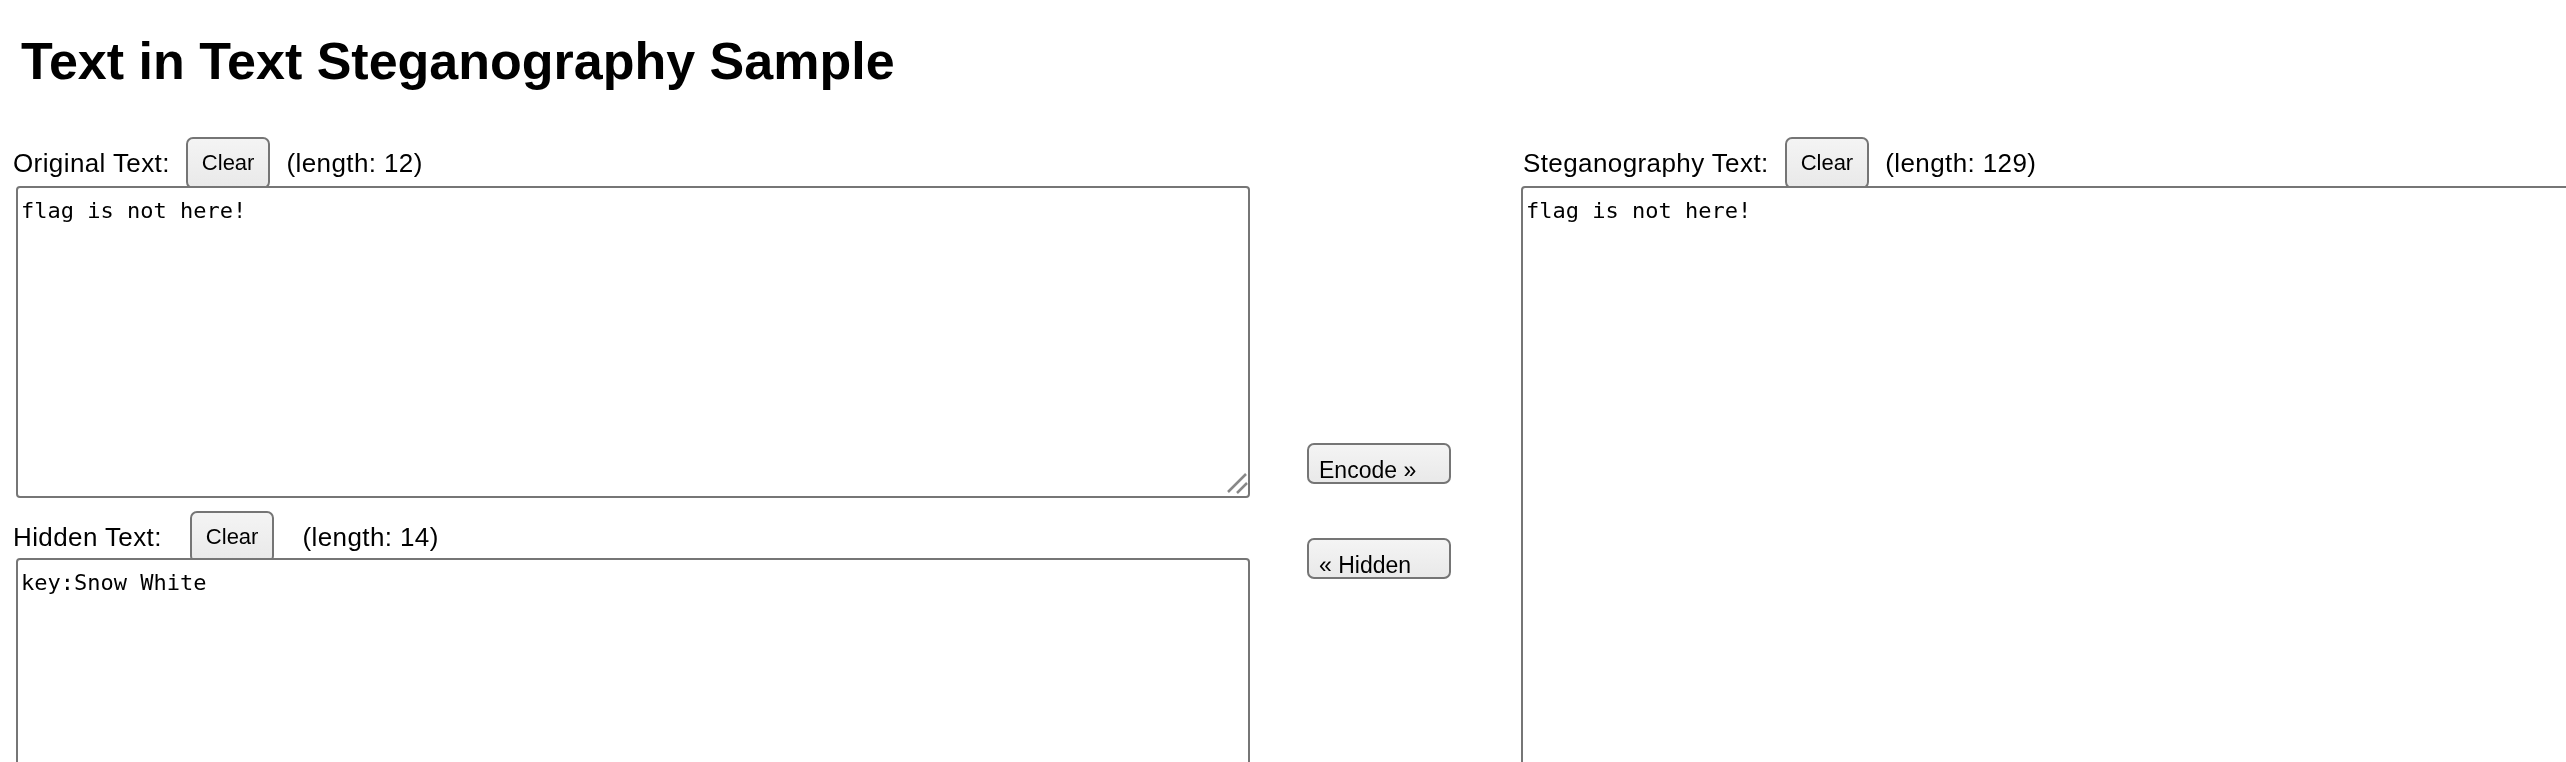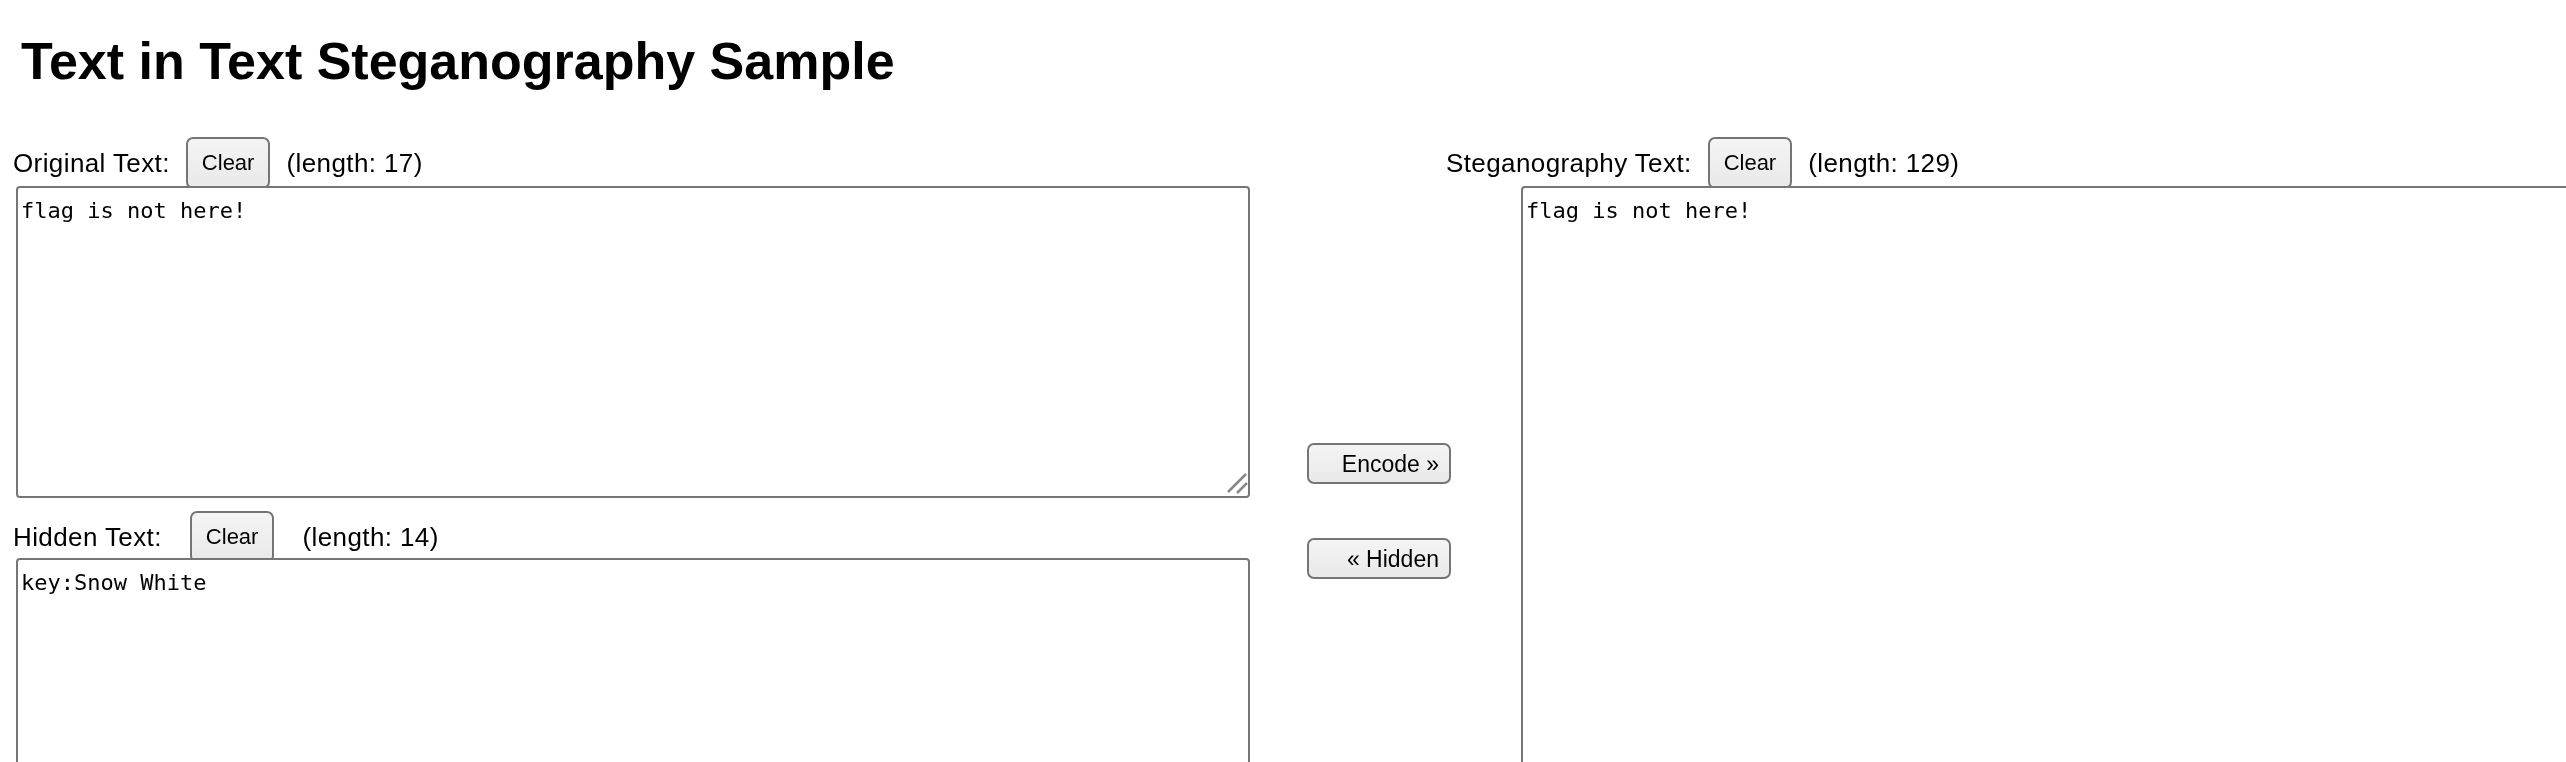--- a/index.html
+++ b/index.html
@@ -47,22 +47,22 @@
   }
   .clear-btn {
     font-size: 22px;
     height: 52px;
     padding: 0 14px;
   }
   .action-btn {
     font-size: 23px;
     height: 41px;
     min-width: 144px;
-    padding: 6px 10px;
-    text-align: right;
+    padding: 12px 10px;
+    text-align: left;
   }
 
   textarea {
     box-sizing: border-box;
     border: 2px solid var(--textarea-border, #767676);
     border-radius: 4px;
     padding: 10px 3px;
     margin: 0;
     font-family: "DejaVu Sans Mono", monospace;
     font-size: 22px;
@@ -75,21 +75,21 @@
   }
 
   #row-original { left: 13px;   top: 143px; justify-content: flex-end; }
   #ta-original  { left: 16px;   top: 186px; width: 1234px; height: 312px; }
   #row-hidden   { left: 13px;   top: 517px; gap: 28px; }
   #ta-hidden    { left: 16px;   top: 558px; width: 1234px; height: 312px; }
 
   #btn-encode   { left: 1307px; top: 443px; }
   #btn-decode   { left: 1307px; top: 538px; }
 
-  #row-stego    { left: 1446px; top: 143px; }
+  #row-stego    { left: 1523px; top: 143px; }
   #ta-stego     { left: 1521px; top: 186px; width: 1234px; height: 920px; }
 
   #grip {
     left: 1224px;
     top: 470px;
     width: 26px;
     height: 26px;
   }
   #grip svg { display: block; }
   #grip line { stroke: var(--resize-grip, #888888); stroke-width: 2.5; }
@@ -97,21 +97,21 @@
 </head>
 <body>
 
 <main>
 
   <h1 id="title" class="abs">Text in Text Steganography Sample</h1>
 
   <div id="row-original" class="abs label-row">
     <span class="field-label">Original Text:</span>
     <button type="button" class="clear-btn">Clear</button>
-    <span class="length-text">(length: 17)</span>
+    <span class="length-text">(length: 12)</span>
   </div>
   <textarea id="ta-original" class="abs" spellcheck="false" style="">flag is not here!</textarea>
   <div id="grip" class="abs">
     <svg width="26" height="26" viewBox="0 0 26 26" aria-hidden="true">
       <line x1="4" y1="22" x2="22" y2="4"></line>
       <line x1="13" y1="23" x2="23" y2="13"></line>
     </svg>
   </div>
 
   <div id="row-hidden" class="abs label-row">

